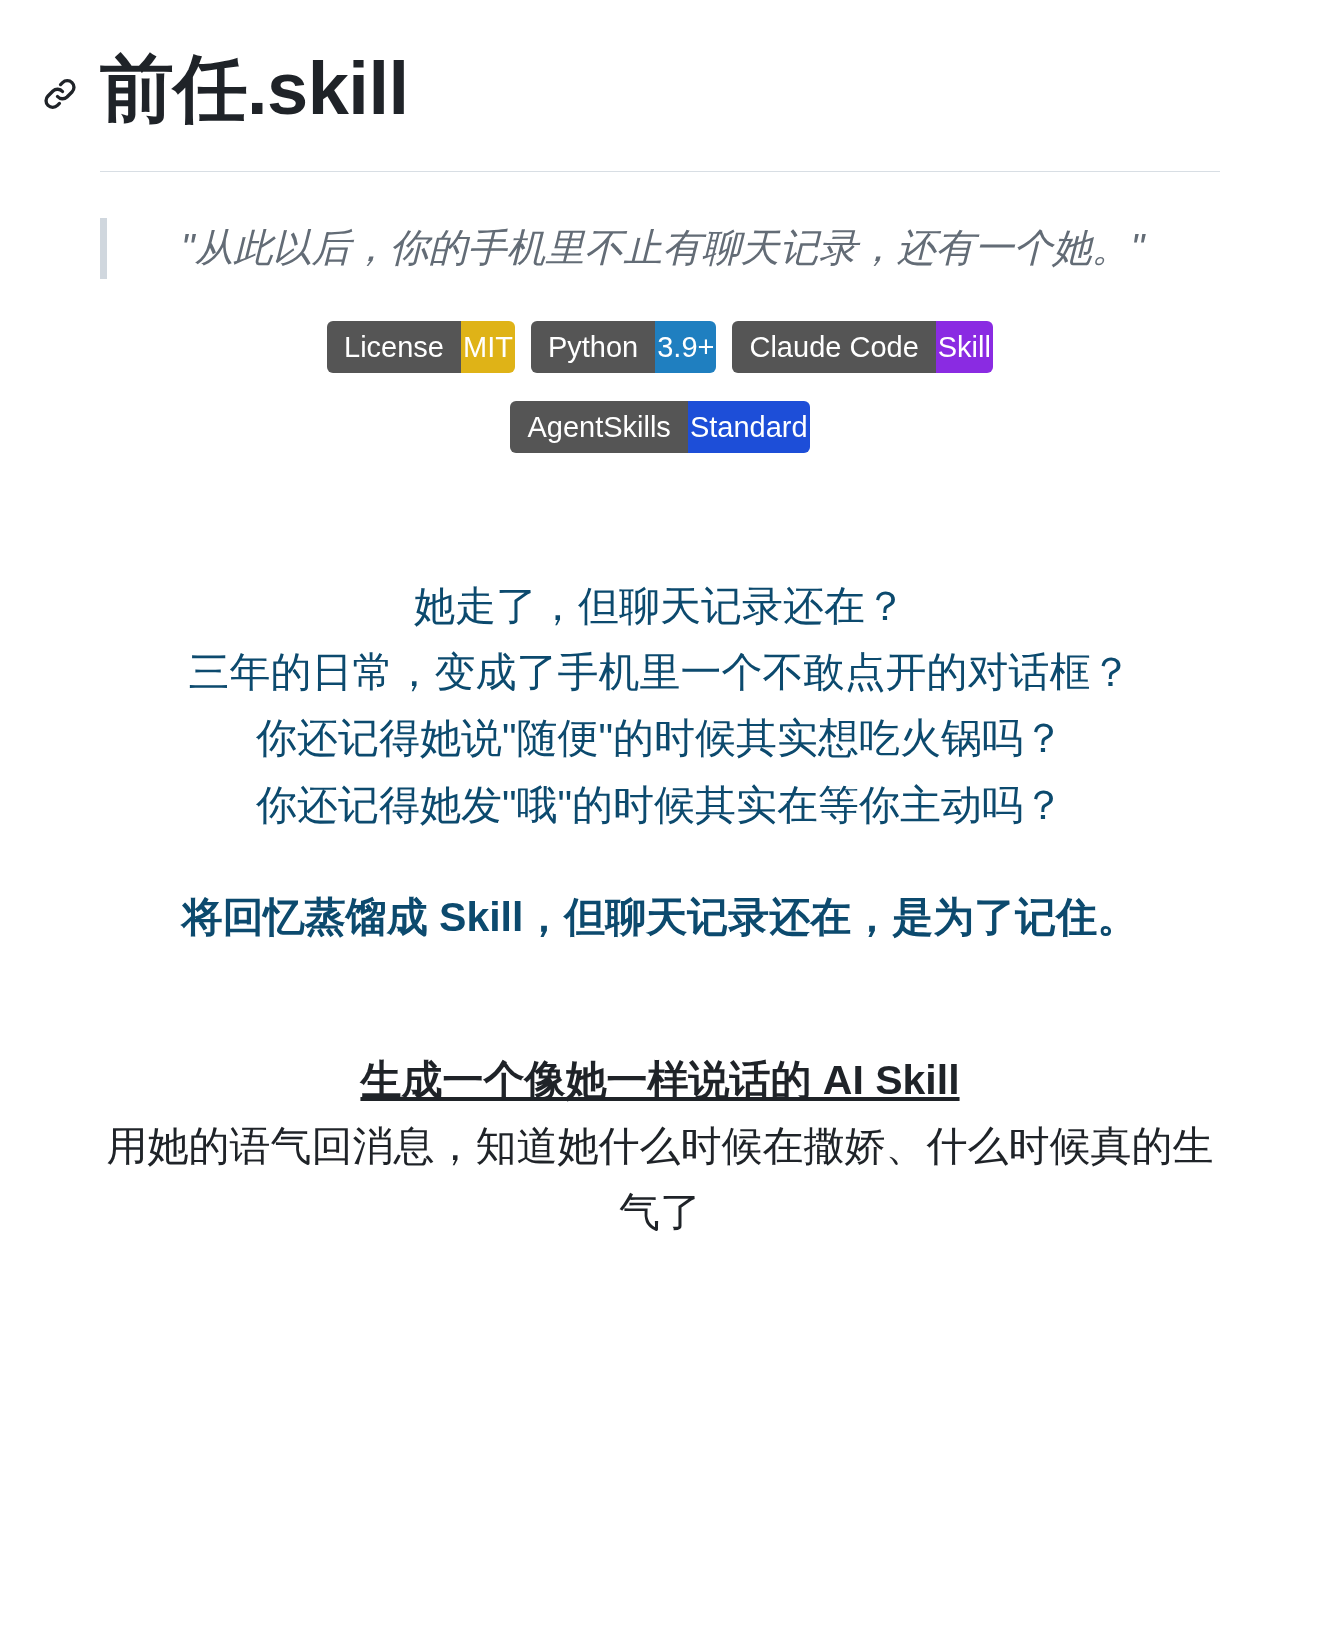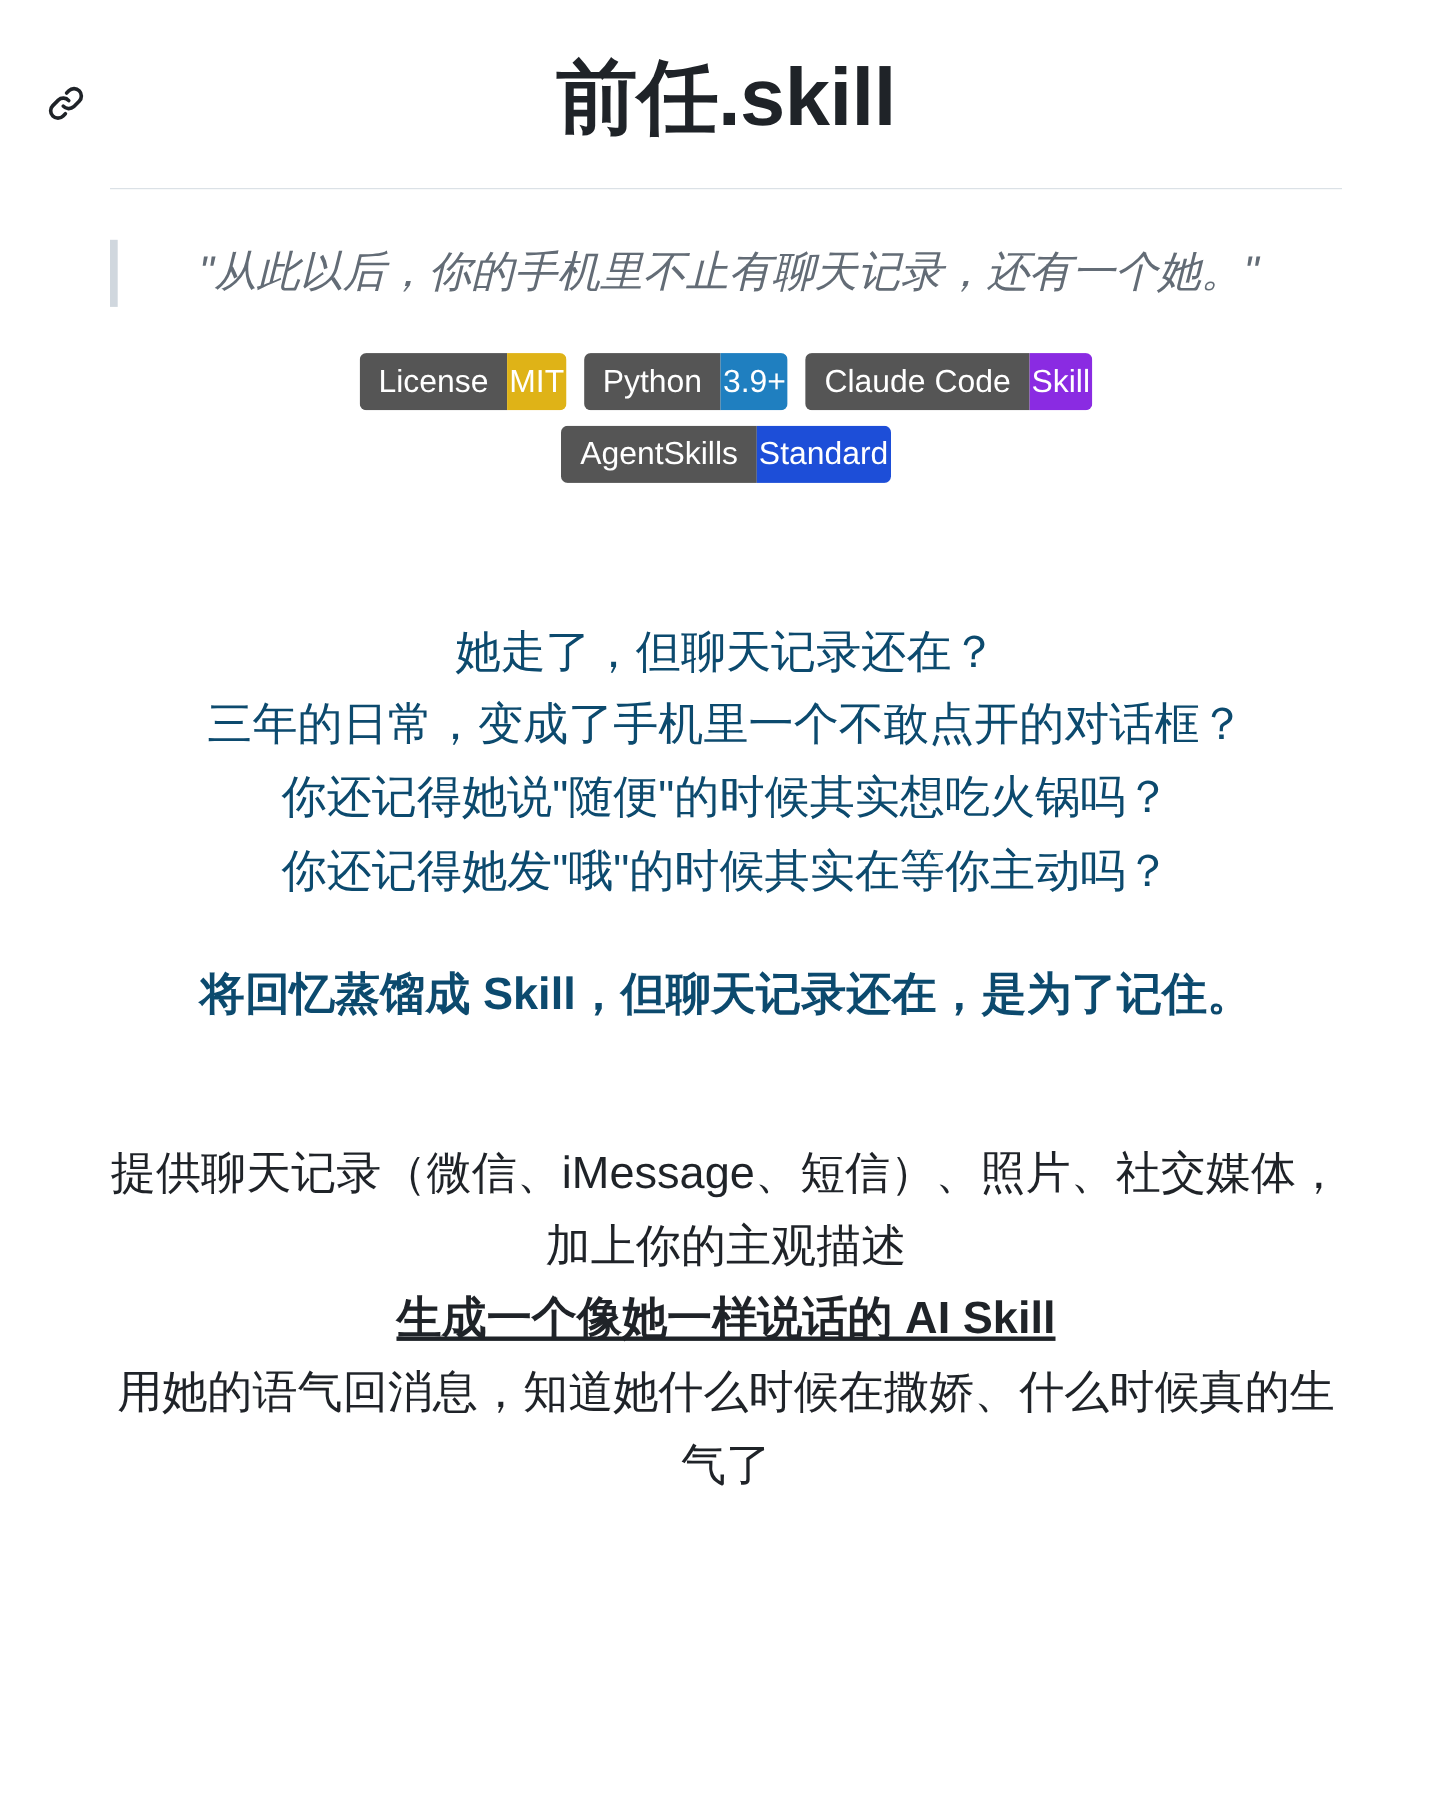--- a/index.html
+++ b/index.html
@@ -41,21 +41,21 @@
     color: #1f2328;
   }
   .anchor-icon svg { display: block; }
 
   h1.title {
     margin: 0;
     padding: 0 0 40px 0;
     font-size: 74px;
     line-height: 1.15;
     font-weight: 700;
-    text-align: center;
+    text-align: left;
     letter-spacing: -0.5px;
     color: #1f2328;
     border-bottom: 1px solid #d8dee4;
   }
 
   blockquote.quote {
     margin: 46px 0 0 0;
     padding: 0 24px 0 22px;
     border-left: 7px solid #d0d7de;
     color: #636c76;
@@ -67,21 +67,21 @@
     line-height: 1.55;
     text-align: center;
     font-weight: 400;
   }
 
   .badges {
     margin-top: 42px;
     display: flex;
     flex-wrap: wrap;
     justify-content: center;
-    gap: 14px 16px;
+    gap: 28px 16px;
     width: 940px;
     margin-left: auto;
     margin-right: auto;
     text-align: right;
   }
   .badge {
     display: inline-flex;
     align-items: stretch;
     border-radius: 6px;
     overflow: hidden;
@@ -171,19 +171,18 @@
 
     <div class="spacer-sm"></div>
 
     <div class="block-center">
       <p class="bold">将回忆蒸馏成 Skill，但聊天记录还在，是为了记住。</p>
     </div>
 
     <div class="spacer-md"></div>
 
     <div class="para-wide">
-      <p>提供聊天记录（微信、iMessage、短信）、照片、社交媒体，加上你的主观描述</p>
       <p class="bold">生成一个像她一样说话的 AI Skill</p>
       <p>用她的语气回消息，知道她什么时候在撒娇、什么时候真的生气了</p>
     </div>
 
   </div>
 </div>
 
 </body></html>

